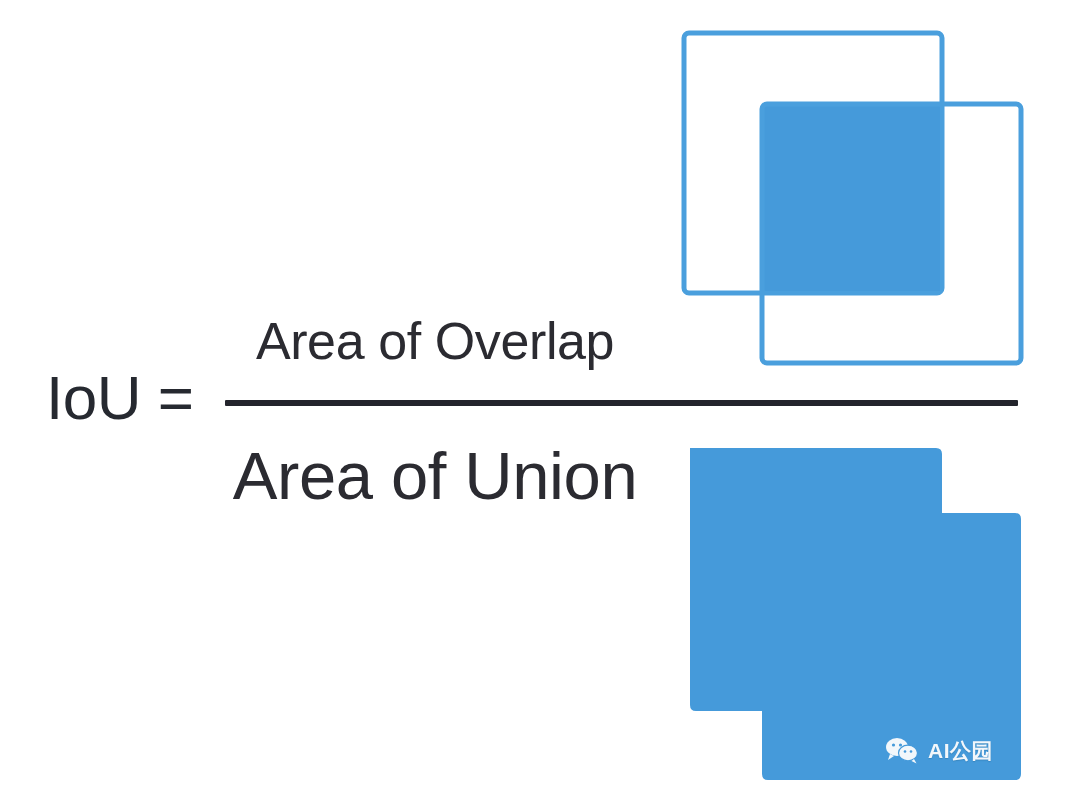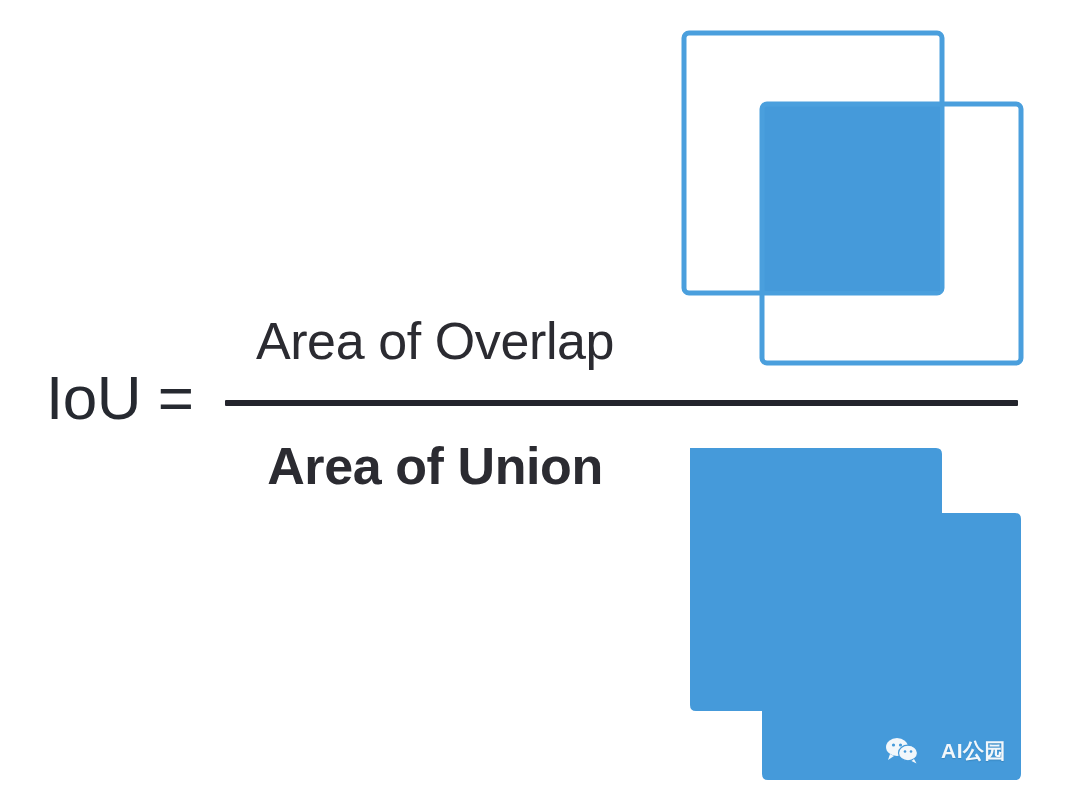--- a/index.html
+++ b/index.html
@@ -66,22 +66,22 @@
     border-radius: 1px;
   }
 
   .frac-denominator {
     position: absolute;
     left: 225px;
     top: 437px;
     width: 420px;
     text-align: center;
     font-family: "Liberation Sans", sans-serif;
-    font-size: 52px;
-    font-weight: 700;
+    font-size: 67px;
+    font-weight: 400;
     letter-spacing: -0.4px;
     color: #2b2b31;
     white-space: nowrap;
     line-height: 1.15;
   }
 
   
   .diagram-svg {
     position: absolute;
     display: block;
@@ -97,21 +97,21 @@
     top: 428px;
   }
 
   
   #watermark {
     position: absolute;
     left: 885px;
     top: 733px;
     display: flex;
     align-items: center;
-    gap: 22px;
+    gap: 9px;
     height: 34px;
   }
   #watermark .wm-text {
     font-family: "Liberation Sans", sans-serif;
     font-size: 21px;
     font-weight: 700;
     color: #f2f7fb;
     letter-spacing: 0.5px;
     line-height: 1;
     text-shadow: 0 1px 1px rgba(40,110,160,0.45);

